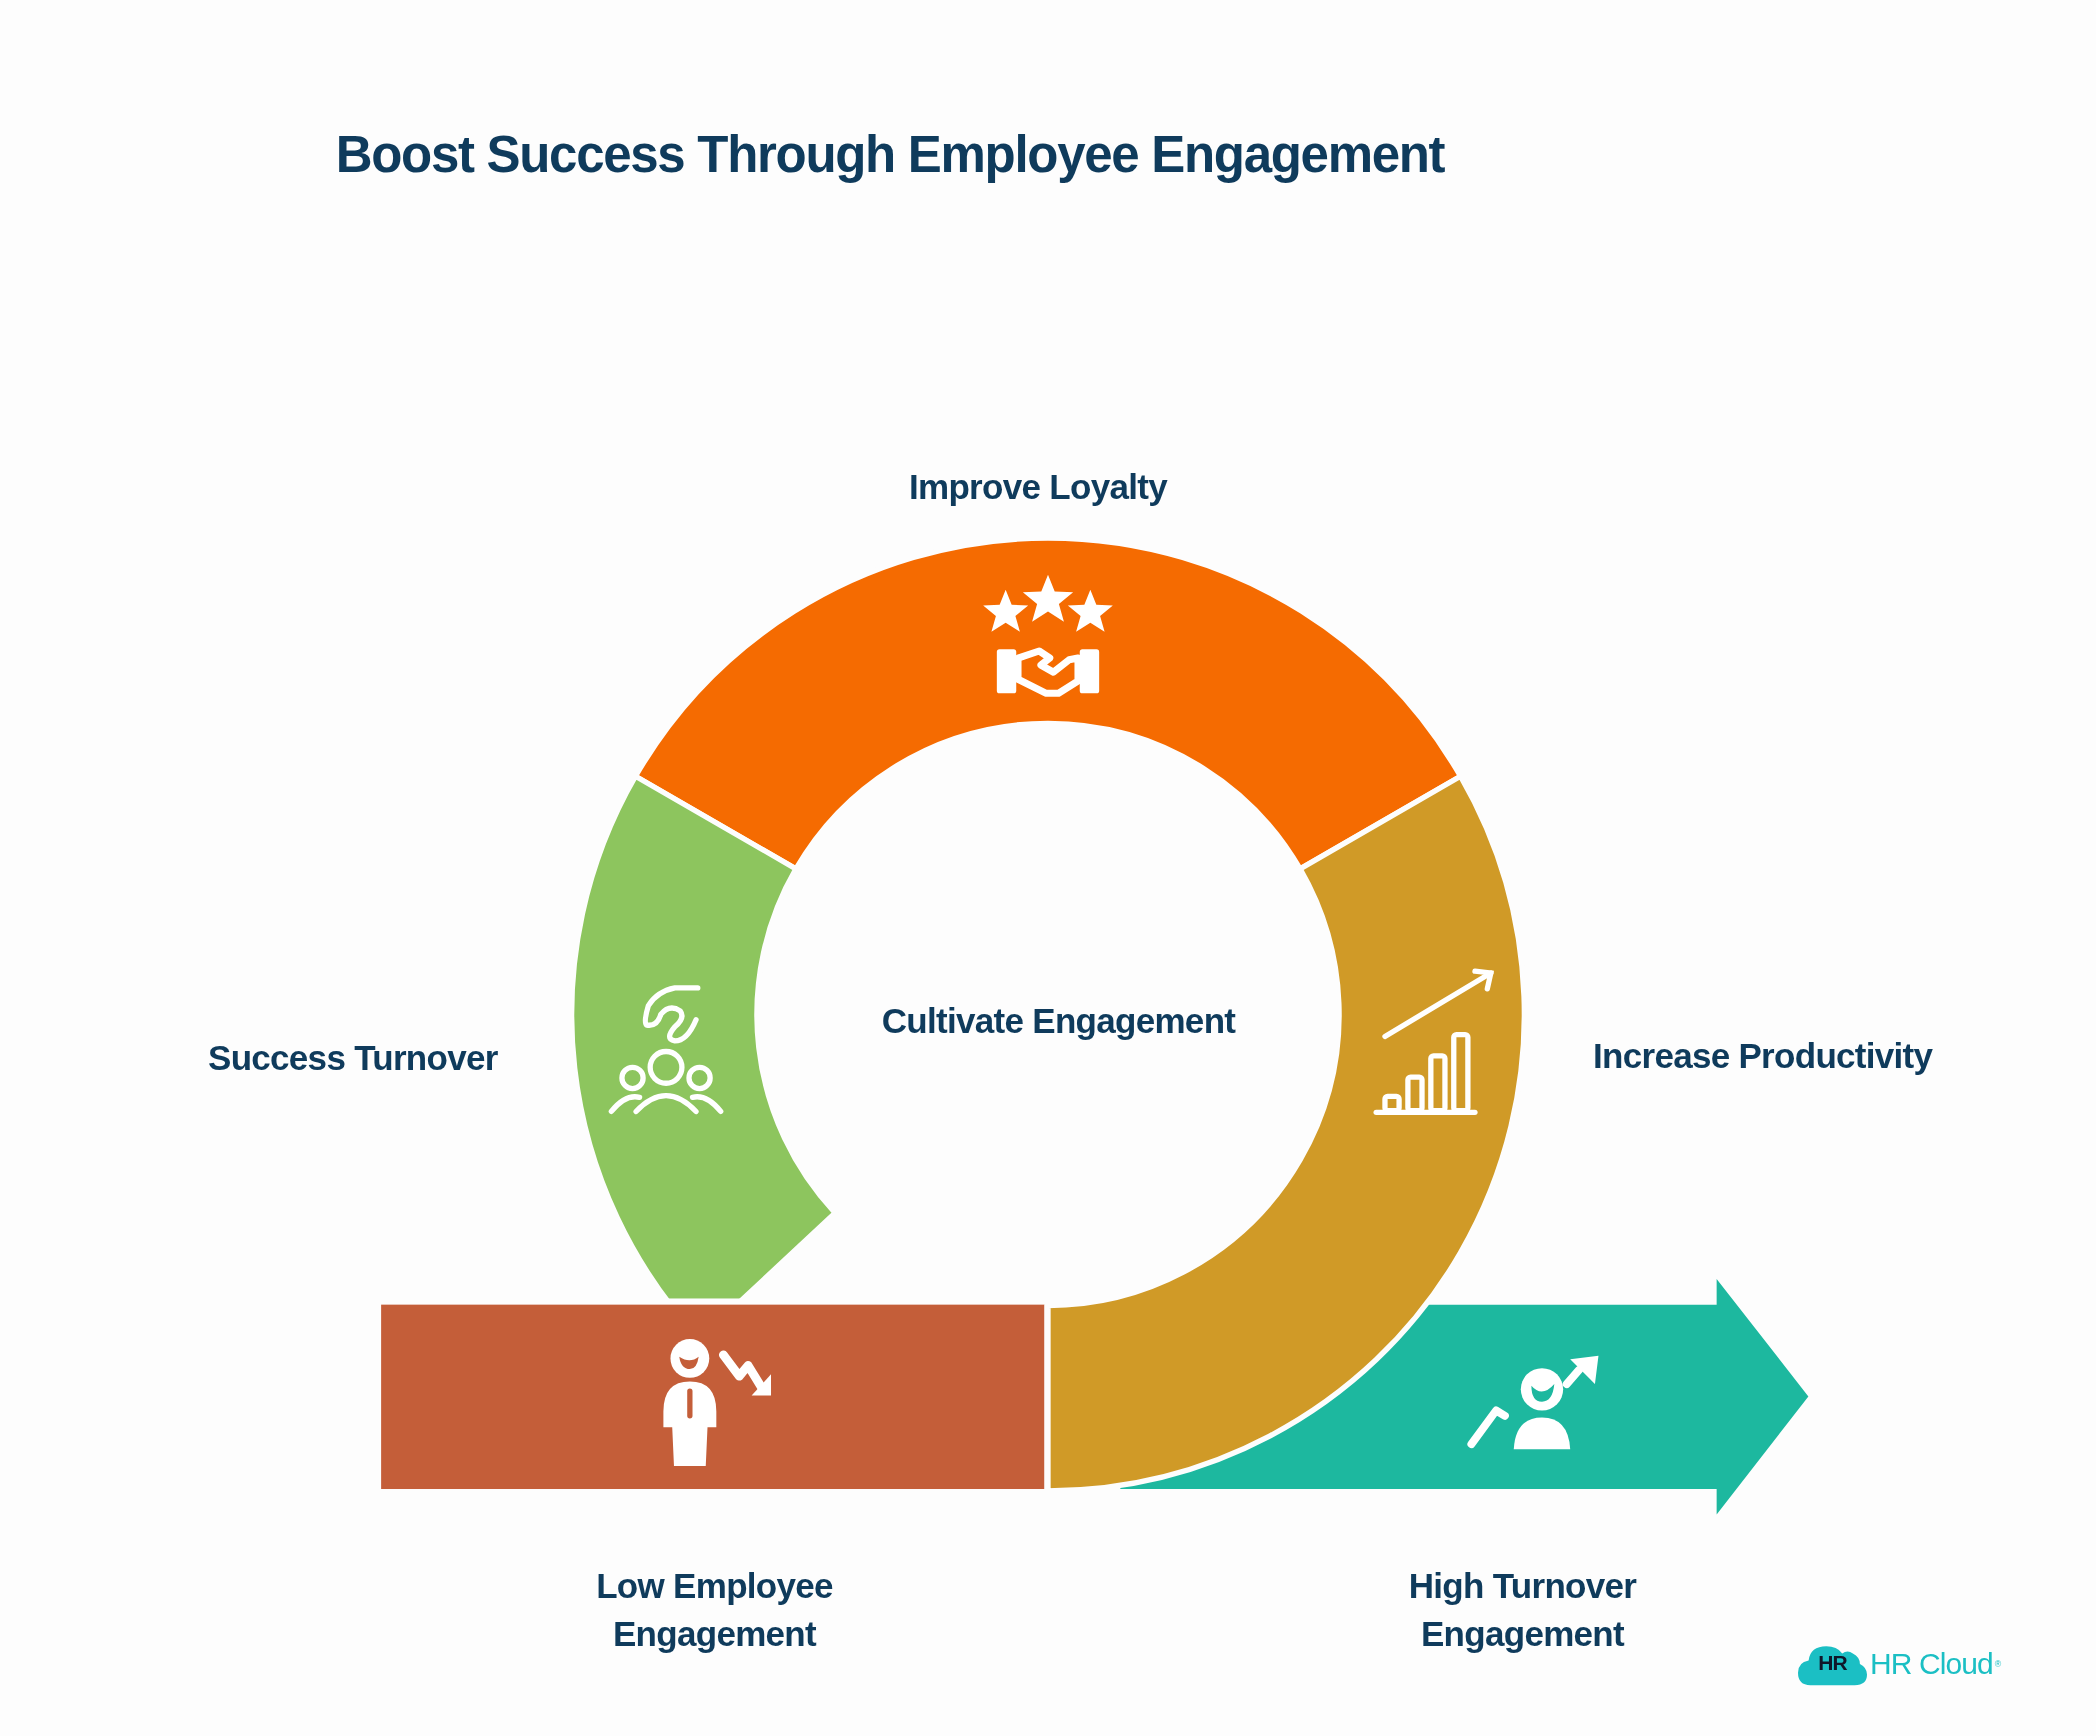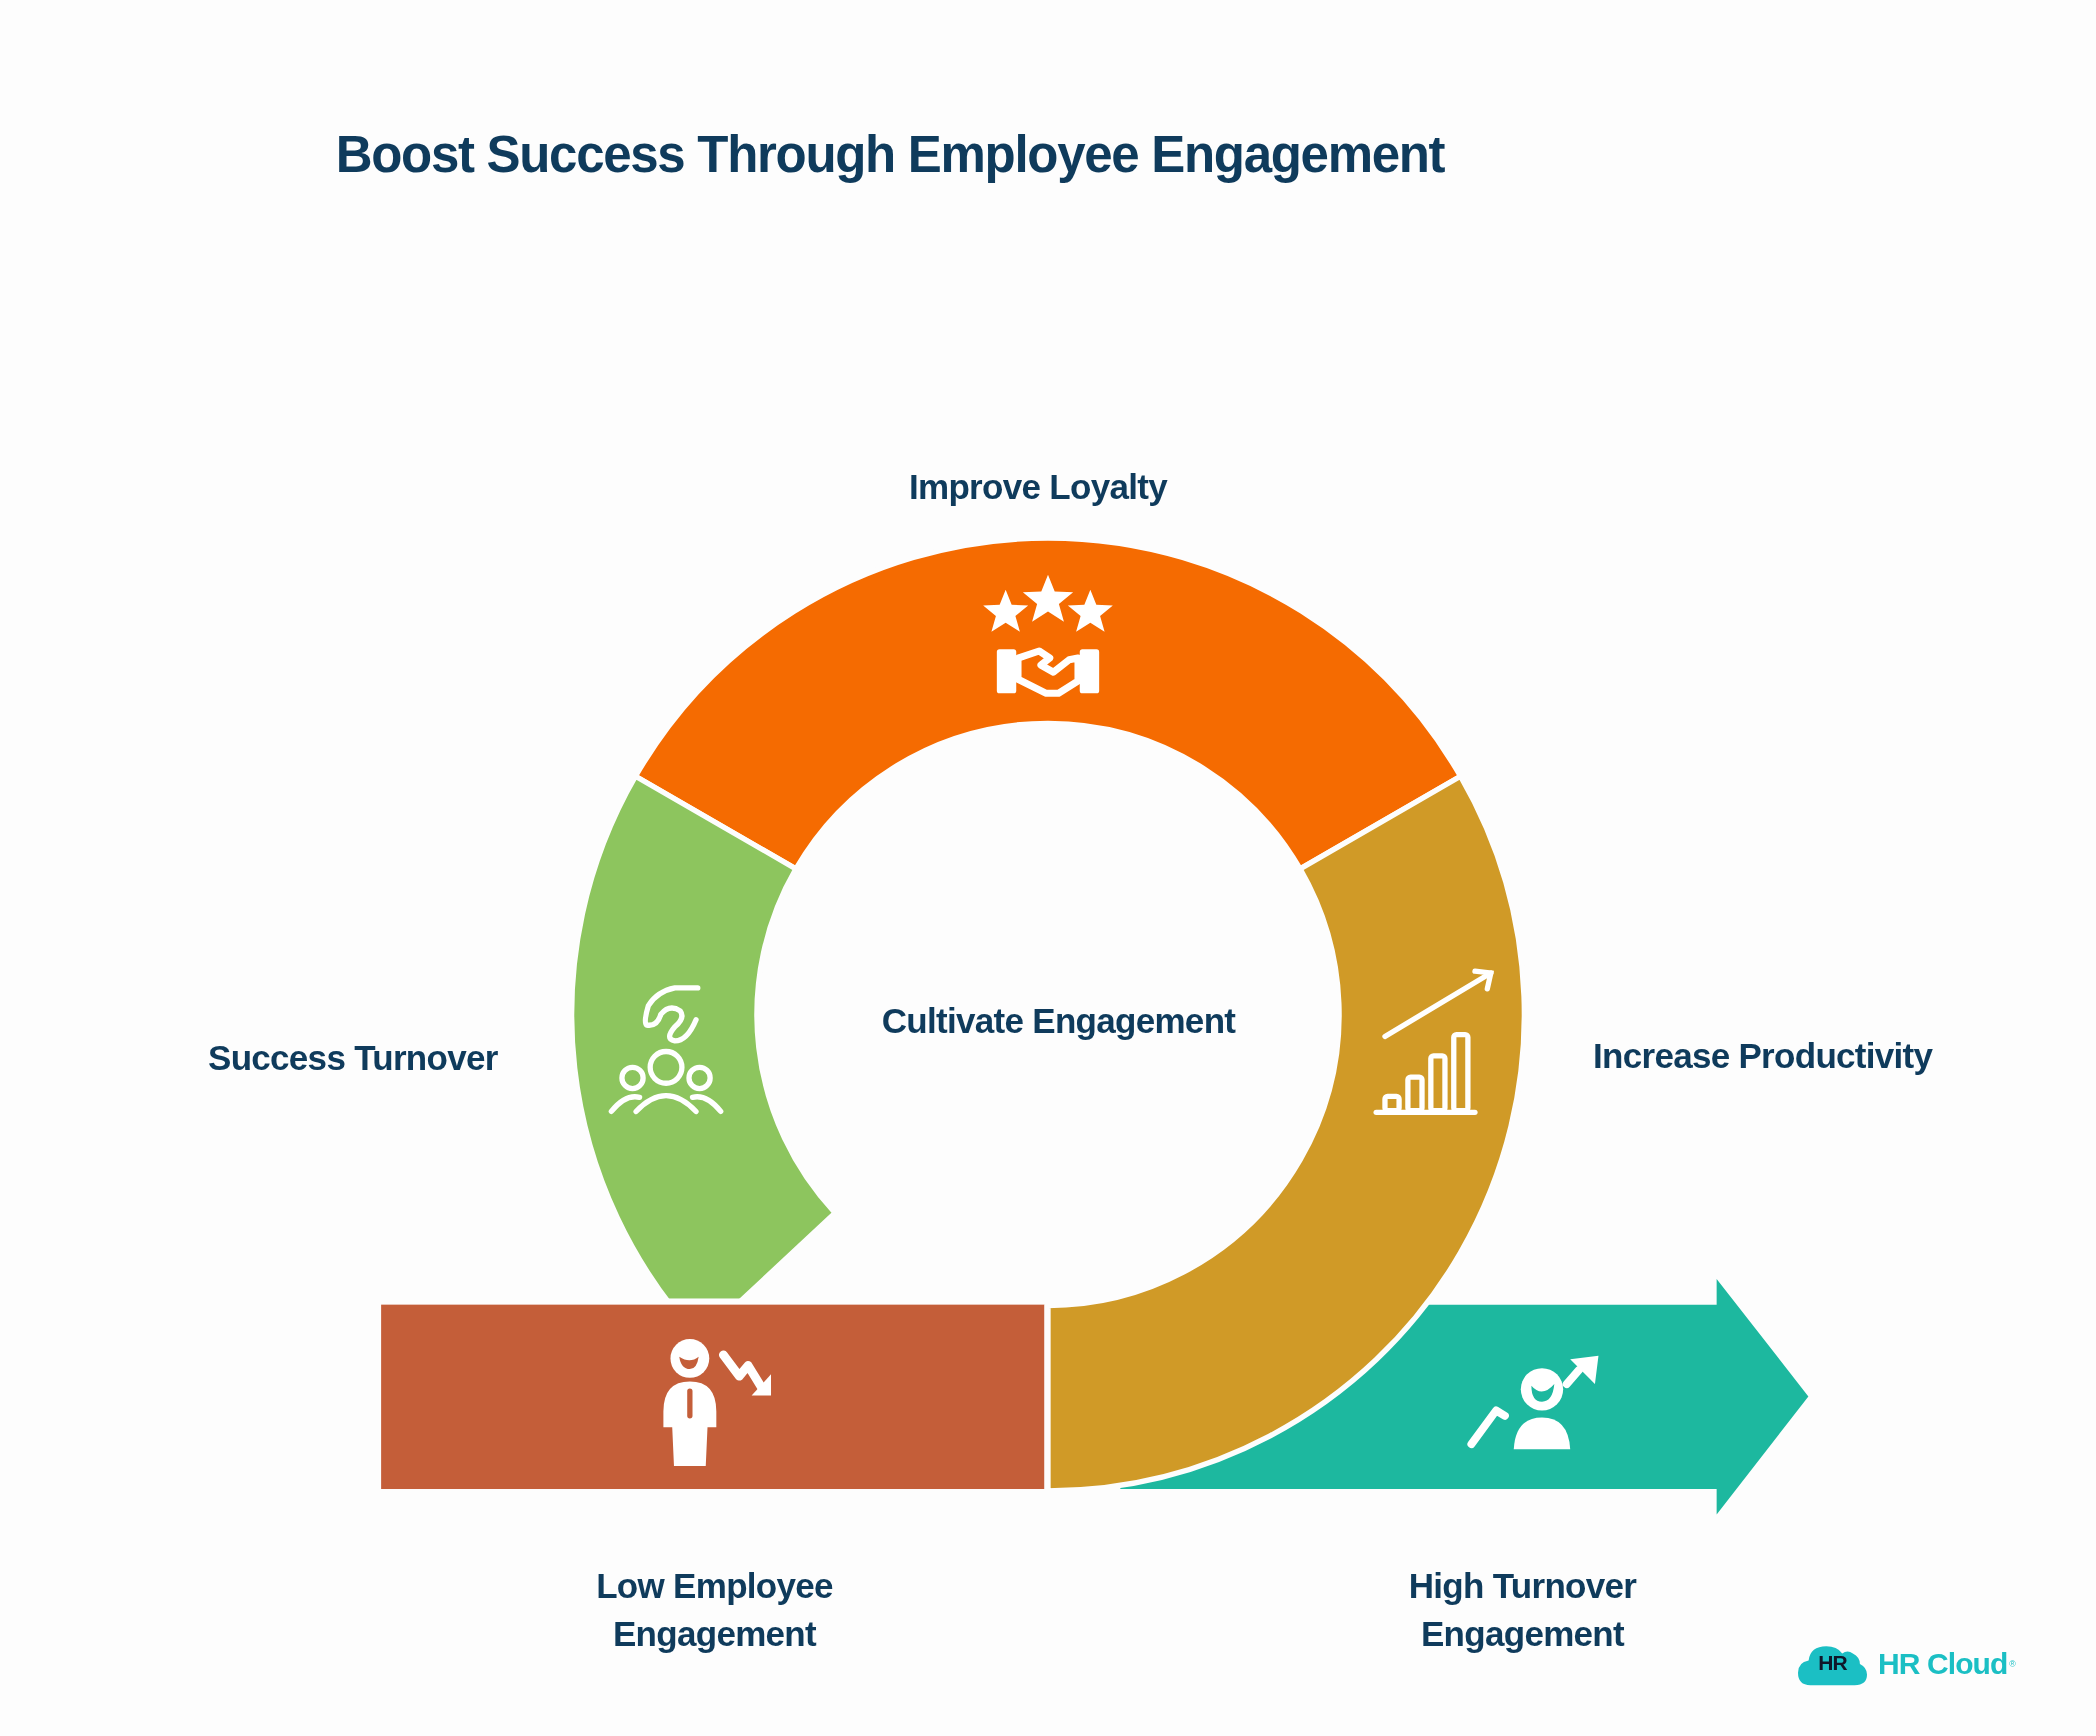--- a/index.html
+++ b/index.html
@@ -9,21 +9,21 @@
            font-size: 51px; font-weight: bold; color: #0f3b5c; letter-spacing: -1.3px; margin-left: 32px; }
   .label { position: absolute; font-size: 35px; font-weight: bold; color: #0f3b5c;
            letter-spacing: -0.7px; line-height: 48px; white-space: nowrap; }
   .center-label { text-align: center; }
   svg.diagram { position: absolute; left: 0; top: 0; }
   .logo { position: absolute; left: 1798px; top: 1641px; display: flex; align-items: center; }
   .logo-cloud { width: 69px; height: 46px; position: relative; }
   .logo-cloud svg { position: absolute; left: 0; top: 0; }
   .logo-cloud span { position: absolute; left: 0; width: 69px; top: 9.7px; text-align: center;
                      color: #0f172a; font-weight: bold; font-size: 21px; letter-spacing: -0.9px; }
-  .logo-text { margin-left: 11px; font-size: 30px; font-weight: bold; color: #1bbfc4; letter-spacing: -0.9px; }
+  .logo-text { margin-left: 3px; font-size: 30px; font-weight: normal; color: #1bbfc4; letter-spacing: -0.9px; }
   .logo-reg { font-size: 8.8px; color: #1bbfc4; vertical-align: top; margin-left: 1.8px; }
 </style>
 </head>
 <body>
 
 <div class="title">Boost Success Through Employee Engagement</div>
 
 <svg class="diagram" width="2096" height="1736" viewBox="0 0 2376 1968">
 
   <path id="arrow-high" d="M1270 1479 L1946 1479 L1946 1450 L2050 1583 L1946 1717 L1946 1688 L1270 1688 Z" fill="#1db89f"></path>

